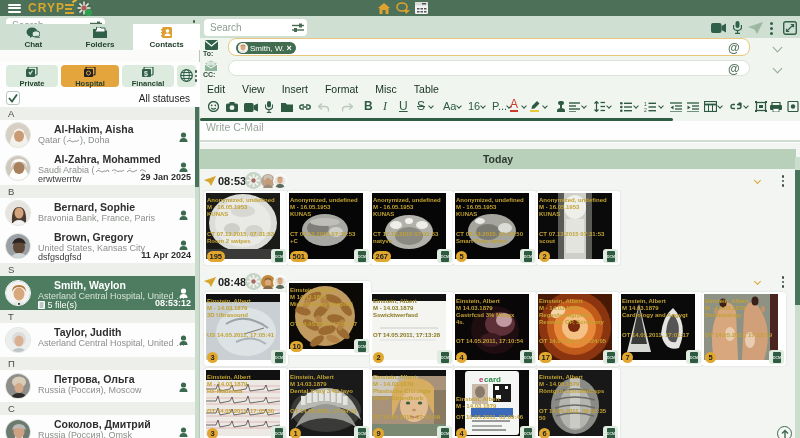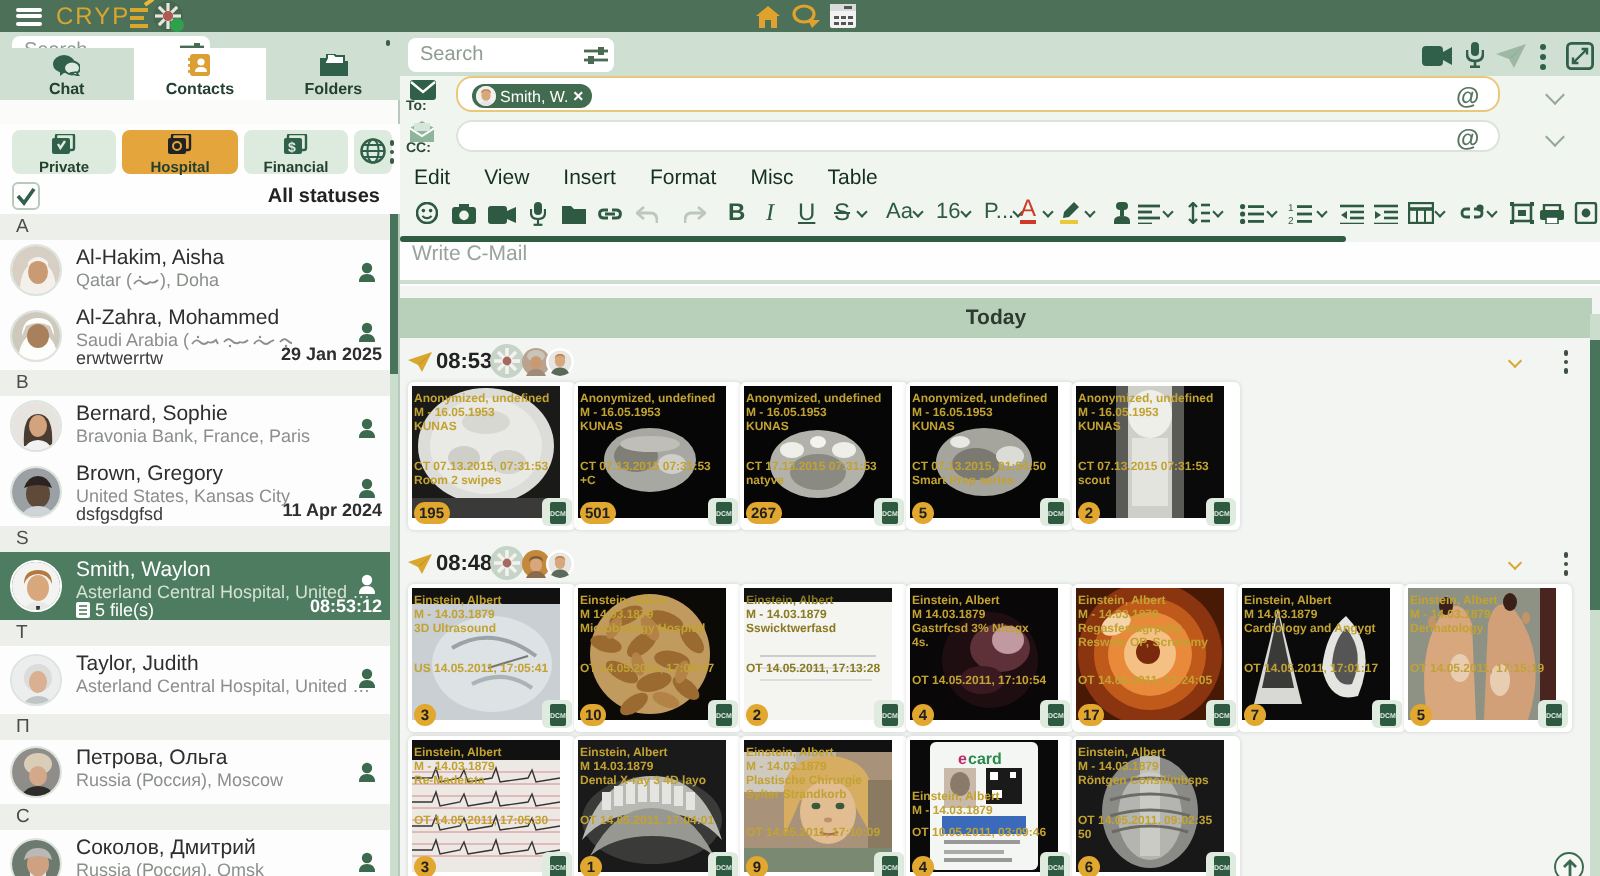--- a/index.html
+++ b/index.html
@@ -1,38 +1,38 @@
 <!DOCTYPE html>
 <html><head><meta charset="utf-8">
 <style>
 *{margin:0;padding:0;box-sizing:border-box}
 html,body{width:800px;height:438px;overflow:hidden}
 body{font-family:"Liberation Sans",sans-serif;position:relative;background:#fff}
 
 #topbar{position:absolute;left:0;top:0;width:800px;height:16px;background:#4c7158}
 .burger{position:absolute;left:8px;top:4px;width:13px;height:9px}
 .burger div{height:1.8px;background:#fff;margin-bottom:1.6px;border-radius:1px}
-#logo{position:absolute;left:28px;top:1px;font-size:12px;font-weight:normal;color:#d9a62e;letter-spacing:1px}
+#logo{position:absolute;left:28px;top:1px;font-size:12px;font-weight:bold;color:#d9a62e;letter-spacing:1px}
 
 #sidebar{position:absolute;left:0;top:16px;width:200px;height:422px;background:#fbfcfa;border-right:1px solid #b9c9bb}
 #srow{position:absolute;left:0;top:0;width:200px;height:20px;background:#cfdfd1}
 #sinput{position:absolute;left:6px;top:2px;width:99px;height:16px;background:#fff;border-radius:4px;font-size:10px;color:#8d9c8f;line-height:16px;padding-left:6px}
 #tabs{position:absolute;left:0;top:8px;width:200px;height:26px;background:#cfdfd1;display:flex}
 .tab{flex:1;text-align:center;font-size:8px;font-weight:bold;color:#24402f;padding-top:3px}
 .tab.sel{background:#fff}
 .tab .ic{height:12px;margin-bottom:1px}
 #subtabs{position:absolute;left:0;top:46px;width:200px;height:28px;background:#fdfefd}
 .stb{position:absolute;top:3px;height:22px;background:#dcebdd;border-radius:4px;text-align:center;font-size:7.5px;font-weight:bold;color:#24402f;padding-top:2px}
 #statusrow{position:absolute;left:0;top:74px;width:200px;height:17px;background:#fdfefd}
-#allst{position:absolute;right:10px;top:3px;font-size:10px;font-weight:bold;color:#222}
+#allst{position:absolute;right:10px;top:3px;font-size:10px;font-weight:normal;color:#222}
 #clist{position:absolute;left:0;top:91px;width:196px;height:331px;background:#f4f7f3;overflow:hidden}
 .sech{height:13px;background:#edf0ea;color:#4c4c4c;font-size:9.5px;line-height:13px;padding-left:8px}
 .crow{position:relative;background:#fcfdfc;margin-bottom:0px}
 .crow .av{position:absolute;left:5px;top:50%;transform:translateY(-50%);width:26px;height:26px;border-radius:50%;overflow:hidden;border:1px solid #dde4dd}
-.crow .nm{position:absolute;left:38px;top:3px;font-size:10.5px;font-weight:normal;color:#2e2e2e;white-space:nowrap}
+.crow .nm{position:absolute;left:54px;top:3px;font-size:10.5px;font-weight:bold;color:#2e2e2e;white-space:nowrap}
 .crow .l2{position:absolute;left:38px;top:15px;font-size:9px;color:#8b8f8b;white-space:nowrap;max-width:148px;overflow:hidden;text-overflow:ellipsis}
 .crow .l3{position:absolute;left:38px;top:24px;font-size:9px;color:#3c3c3c}
 .crow .dt{position:absolute;right:5px;top:22px;font-size:9px;font-weight:bold;color:#2e2e2e}
 .crow .per{position:absolute;right:8px;top:8px}
 .sel-row{background:#4e7c60}
 .sel-row .nm{color:#fff}.sel-row .l2{color:#d5e2d6}.sel-row .l3{color:#fff}.sel-row .dt{color:#fff}
 #sbscroll{position:absolute;right:0px;top:91px;width:4px;height:331px;background:#cbdecd}
 #sbthumb{position:absolute;right:0;top:0;width:4px;height:80px;background:#47745a}
 
 #rp{position:absolute;left:200px;top:16px;width:600px;height:422px;background:#f1f5ef}
@@ -129,33 +129,33 @@
         <div style="width:2.5px;height:2.5px;border-radius:50%;background:#3c5c47"></div>
       </div>
   </div>
   <div id="tabs">
     <div class="tab"><div class="ic"><svg width="14" height="11">
             <ellipse cx="6" cy="5" rx="5.5" ry="4.5" fill="#31604a"></ellipse>
             <path d="M4 8 L4 11 L8 8 Z" fill="#31604a"></path>
             <ellipse cx="10" cy="7" rx="4" ry="3.2" fill="#dcebdd" stroke="#31604a" stroke-width="1"></ellipse>
             <path d="M12 9 L13.5 11 L9 9.5 Z" fill="#dcebdd" stroke="#31604a" stroke-width="0.8"></path>
           </svg></div>Chat</div>
+    <div class="tab"><div class="ic"><svg width="14" height="11">
+            <path d="M0 2 L5 2 L6.5 3.5 L14 3.5 L14 11 L0 11 Z" fill="#31604a"></path>
+            <path d="M2 5 L12 5 L12 1 L8 1 L7 0 L3.5 0 L3.5 2 Z" fill="#fff" stroke="#31604a" stroke-width="1"></path>
+            <path d="M0 11 L2.5 5.5 L14 5.5 L12 11 Z" fill="#31604a"></path>
+          </svg></div>Folders</div>
     <div class="tab sel"><div class="ic"><svg width="12" height="11">
             <rect x="1" width="10" height="11" rx="1.5" fill="#dd9f33"></rect>
             <rect x="0" y="2" width="2" height="1.4" fill="#dd9f33"></rect>
             <rect x="0" y="5" width="2" height="1.4" fill="#dd9f33"></rect>
             <rect x="0" y="8" width="2" height="1.4" fill="#dd9f33"></rect>
             <circle cx="6.5" cy="4" r="1.8" fill="#fff"></circle>
             <path d="M3.5 9 Q3.5 6.5 6.5 6.5 Q9.5 6.5 9.5 9 Z" fill="#fff"></path>
           </svg></div>Contacts</div>
-    <div class="tab"><div class="ic"><svg width="14" height="11">
-            <path d="M0 2 L5 2 L6.5 3.5 L14 3.5 L14 11 L0 11 Z" fill="#31604a"></path>
-            <path d="M2 5 L12 5 L12 1 L8 1 L7 0 L3.5 0 L3.5 2 Z" fill="#fff" stroke="#31604a" stroke-width="1"></path>
-            <path d="M0 11 L2.5 5.5 L14 5.5 L12 11 Z" fill="#31604a"></path>
-          </svg></div>Folders</div>
   </div>
   <div id="subtabs">
     <div class="stb" style="left:6px;width:52px"><svg width="13" height="10">
           <rect x="2" y="0" width="9" height="8" rx="1" fill="#dcebdd" stroke="#31604a" stroke-width="1.2"></rect>
           <rect x="0" y="2" width="9" height="8" rx="1" fill="#31604a"></rect>
           <path d="M3 5 L4.2 7 L6.5 3.5" stroke="#dcebdd" stroke-width="1.2" fill="none"></path>
         </svg><br>Private</div>
     <div class="stb" style="left:61px;width:58px;background:#e5a53d"><svg width="13" height="10">
           <rect x="2" y="0" width="9" height="8" rx="1" fill="#e5a53d" stroke="#222" stroke-width="1.2"></rect>
           <rect x="0" y="2" width="9" height="8" rx="1" fill="#222"></rect>
@@ -746,21 +746,21 @@
               <path d="M30 48 Q46 40 60 50" stroke="#aab4b8" stroke-width="2" fill="none"></path>
               <line x1="38" y1="40" x2="58" y2="34" stroke="#777" stroke-width="1"></line>
             </svg></div>
         <div class="ovl">Einstein, Albert
 M - 14.03.1879
 3D Ultrasound</div>
           <div class="ovl2">US 14.05.2011, 17:05:41</div>
         <div class="badge">3</div>
           <div class="dcm"></div>
       </div>
-      <div class="card" style="left:87px;top:149px">
+      <div class="card" style="left:87px;top:138px">
         <div class="thumb"><svg width="74" height="66">
               <rect width="74" height="66" fill="#0c0a06"></rect>
               <circle cx="36" cy="33" r="30" fill="#c09a5e"></circle>
               <g fill="#9a6a30">
                 <ellipse cx="24" cy="14" rx="9" ry="4" transform="rotate(-25 24 14)"></ellipse>
                 <ellipse cx="44" cy="16" rx="9" ry="4" transform="rotate(20 44 16)"></ellipse>
                 <ellipse cx="57" cy="26" rx="8" ry="4" transform="rotate(50 57 26)"></ellipse>
                 <ellipse cx="14" cy="28" rx="8" ry="4" transform="rotate(15 14 28)"></ellipse>
                 <ellipse cx="32" cy="28" rx="9" ry="4.5" transform="rotate(-40 32 28)"></ellipse>
                 <ellipse cx="47" cy="36" rx="9" ry="4.5" transform="rotate(10 47 36)"></ellipse>

